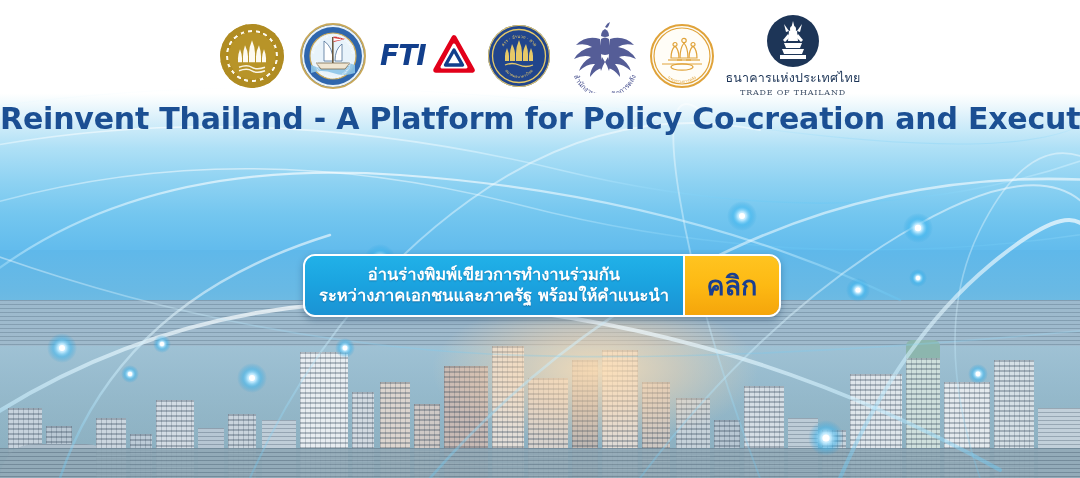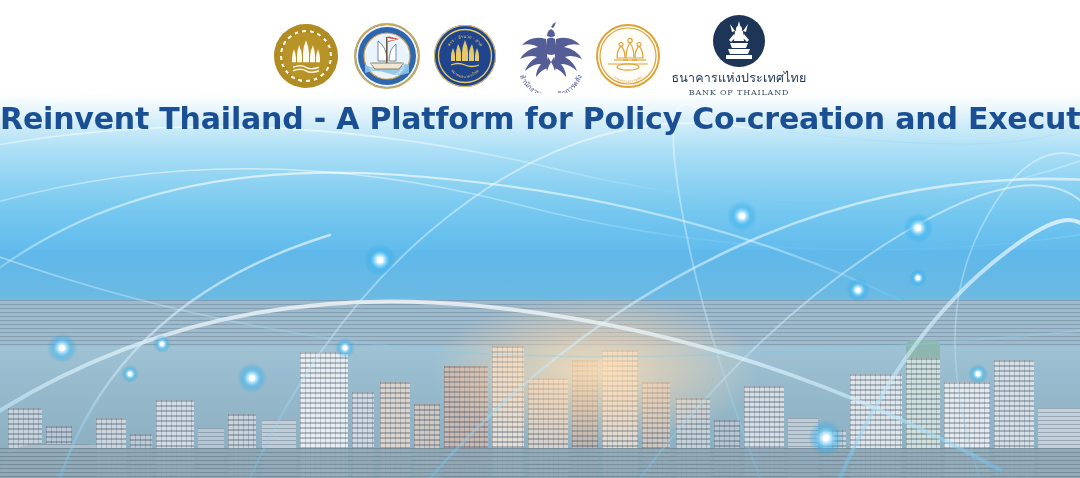--- a/index.html
+++ b/index.html
@@ -302,20 +302,33 @@
             <textPath href="#btArcTop" startOffset="50%" text-anchor="middle">สภาหอการค้าแห่งประเทศไทย</textPath>
           </text>
           <path id="btArcBot" d="M13 36 a18 18 0 0 0 36 0" fill="none"></path>
           <text font-size="3" fill="#ffffff" font-family="DejaVu Serif, serif" letter-spacing=".3">
             <textPath href="#btArcBot" startOffset="50%" text-anchor="middle">BOARD OF TRADE OF THAILAND</textPath>
           </text>
         </svg>
       </div>
     </div>
 
+    <div class="logo fti" style="margin-right:12px;">
+      <svg width="96" height="48" viewBox="0 0 96 48">
+        <g fill="#123f8c" font-family="DejaVu Sans, sans-serif" font-weight="bold" font-style="italic">
+          <text x="0" y="33" font-size="28" letter-spacing="-1">FTI</text>
+        </g>
+
+        <g transform="translate(56,6)">
+          <path d="M18 0 L36 32 L0 32 Z" fill="none" stroke="#e2001a" stroke-width="5.5" stroke-linejoin="round"></path>
+          <path d="M18 7 L30 29 L6 29 Z" fill="none" stroke="#ffffff" stroke-width="3" stroke-linejoin="round"></path>
+          <path d="M18 12 L26.5 27 L9.5 27 Z" fill="none" stroke="#123f8c" stroke-width="3.4" stroke-linejoin="round"></path>
+        </g>
+      </svg>
+    </div>
 
     <div class="logo" style="margin-right:16px;">
       <div class="seal-navy">
         <svg width="62" height="62" viewBox="0 0 62 62" style="position:absolute;left:0;top:0;">
           <circle cx="31" cy="31" r="30" fill="#21458c"></circle>
           <circle cx="31" cy="31" r="26.5" fill="none" stroke="#e6c968" stroke-width="1.3"></circle>
           <g fill="#e6c968">
             <path d="M31 15 q3 7 3 13 l0 8 -6 0 0-8 q0-6 3-13z"></path>
             <path d="M24 19 q3 6 3 10 l0 7 -5 0 0-7 q0-4 2-10z"></path>
             <path d="M38 19 q-3 6 -3 10 l0 7 5 0 0-7 q0-4 -2-10z"></path>
@@ -407,21 +420,28 @@
             <path d="M21 19 l-5 6 2 2 5-5z"></path>
             <path d="M31 19 l5 6 -2 2 -5-5z"></path>
 
             <path d="M17 28 l18 0 -2 5 -14 0z"></path>
             <path d="M15 34 l22 0 -2 5 -18 0z"></path>
             <path d="M13 40 l26 0 0 4 -26 0z"></path>
           </g>
         </svg>
       </div>
       <div class="bot-th">ธนาคารแห่งประเทศไทย</div>
-      <div class="bot-en">BANK OF THAILAND</div>
+      <div class="bot-en">TRADE OF THAILAND</div>
     </div>
 
   </div>
 
   <div class="title">Reinvent Thailand - A Platform for Policy Co-creation and Execution</div>
 
+  <div class="cta">
+    <div class="cta-main">
+      <div class="cta-l1">อ่านร่างพิมพ์เขียวการทำงานร่วมกัน</div>
+      <div class="cta-l2">ระหว่างภาคเอกชนและภาครัฐ พร้อมให้คำแนะนำ</div>
+    </div>
+    <div class="cta-click">คลิก</div>
+  </div>
 
 </div>
 
 </body></html>

